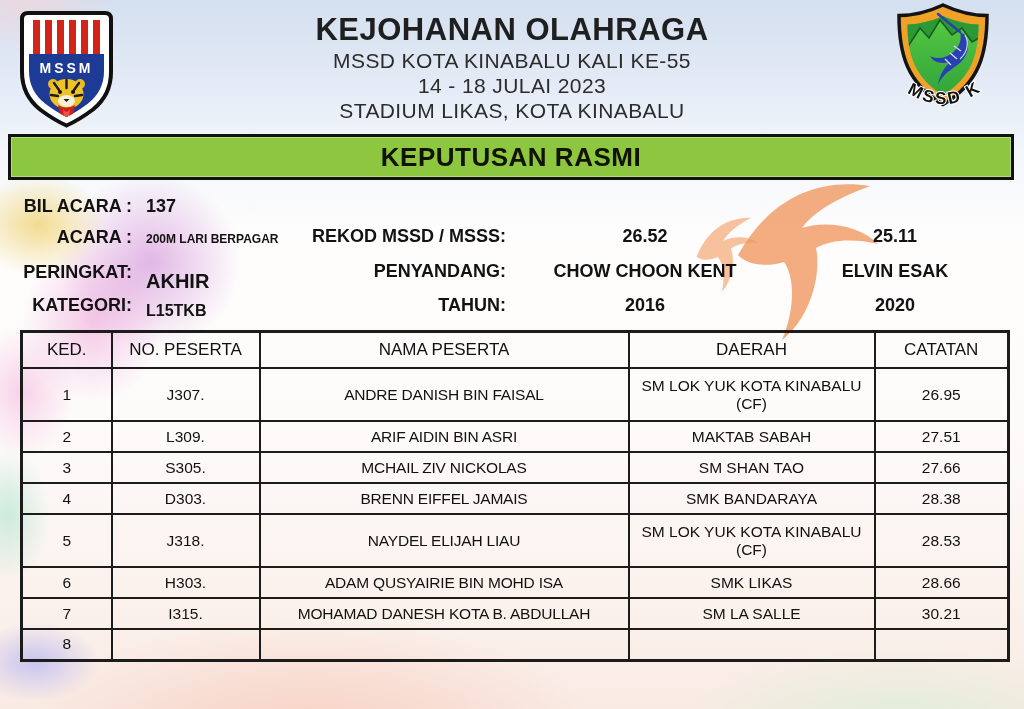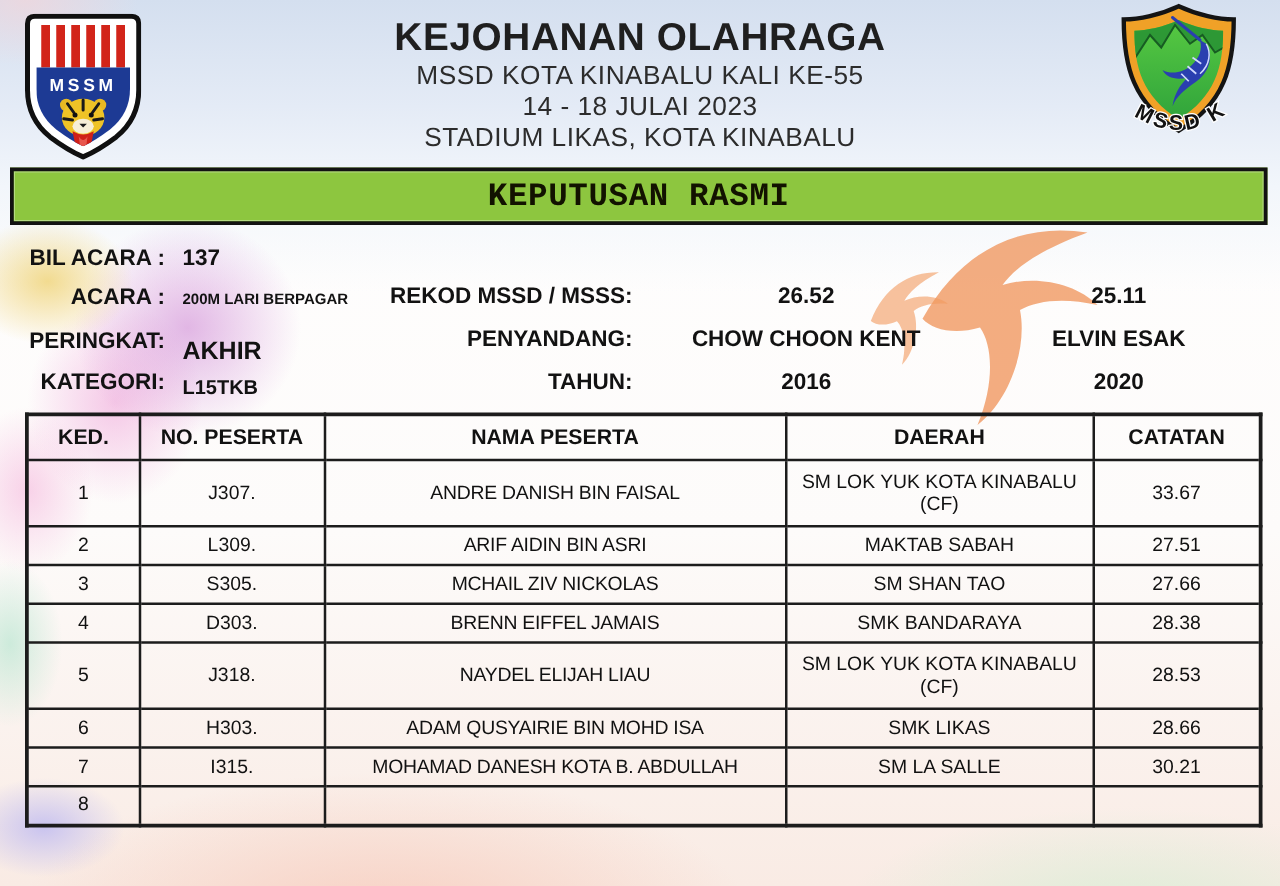--- a/index.html
+++ b/index.html
@@ -25,21 +25,21 @@
   .logo-right{position:absolute;left:882px;top:2px;width:122px;height:128px;}
   .head-text{position:absolute;left:212px;top:12px;width:600px;text-align:center;color:#1f1f1f;}
   .head-title{font-size:31px;font-weight:bold;letter-spacing:.5px;line-height:36px;}
   .head-sub{font-size:21px;line-height:25px;color:#2c2c2c;letter-spacing:.4px;}
   
   .banner{
     position:absolute;left:8px;top:134px;width:1006px;height:46px;box-sizing:border-box;
     background:#8dc63f;border:3px solid #121212;box-shadow:inset 0 0 0 1px rgba(255,255,255,.35);
     display:flex;align-items:center;justify-content:center;
   }
-  .banner span{font-size:26px;font-weight:bold;letter-spacing:.5px;color:#121200;font-family:Liberation Mono, monospace;}
+  .banner span{font-size:26px;font-weight:bold;letter-spacing:.5px;color:#121200;}
   
   .d{position:absolute;font-size:18px;font-weight:bold;color:#121212;white-space:nowrap;}
   .ra{text-align:right;}  .ce{text-align:center;}
   #lbl-bil{left:0;width:132px;top:196px}      #val-bil{left:146px;top:196px}
   #lbl-acara{left:0;width:132px;top:227px}    #val-acara{left:146px;top:232px;font-size:12px}
   #lbl-rekod{left:278px;width:228px;top:226px}
   #val-rekod1{left:560px;width:170px;top:226px} #val-rekod2{left:810px;width:170px;top:226px}
   #lbl-pering{left:0;width:132px;top:262px}   #val-pering{left:146px;top:270px;font-size:20px}
   #lbl-peny{left:278px;width:228px;top:261px}
   #val-peny1{left:545px;width:200px;top:261px} #val-peny2{left:800px;width:190px;top:261px}
@@ -50,21 +50,21 @@
   table.results{
     position:absolute;left:20px;top:330px;width:987px;
     border-collapse:collapse;table-layout:fixed;
     font-size:15.5px;color:#111;
   }
   table.results th, table.results td{
     border:2px solid #1c1c1c;text-align:center;vertical-align:middle;
     padding:1px 4px;overflow:hidden;
   }
   table.results{border:3px solid #1c1c1c;}
-  table.results th{font-size:17px;font-weight:bold;height:32px;}
+  table.results th{font-size:17px;font-weight:normal;height:32px;}
   tr.h55{height:53px;} tr.h35{height:31px;}
   td.nama{letter-spacing:-.2px;}
 </style>
 </head>
 <body>
 
 <div class="page">
 
   <svg class="birds" viewBox="0 0 440 180">
     <g fill="#ef8e50" opacity="0.72">
@@ -185,21 +185,21 @@
         <th>DAERAH</th>
         <th>CATATAN</th>
       </tr>
     </thead>
     <tbody>
       <tr class="h55">
         <td>1</td>
         <td>J307.</td>
         <td class="nama">ANDRE DANISH BIN FAISAL</td>
         <td>SM LOK YUK KOTA KINABALU (CF)</td>
-        <td>33.67</td>
+        <td>26.95</td>
       </tr>
       <tr class="h35">
         <td>2</td>
         <td>L309.</td>
         <td class="nama">ARIF AIDIN BIN ASRI</td>
         <td>MAKTAB SABAH</td>
         <td>27.51</td>
       </tr>
       <tr class="h35">
         <td>3</td>

